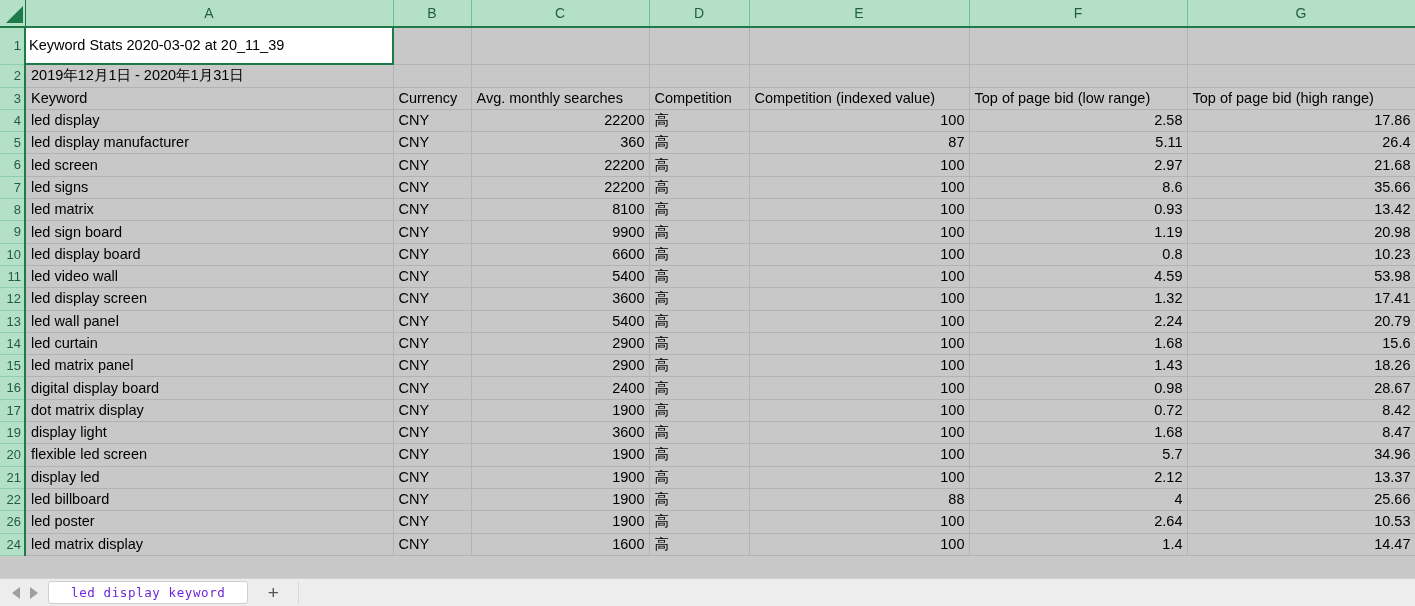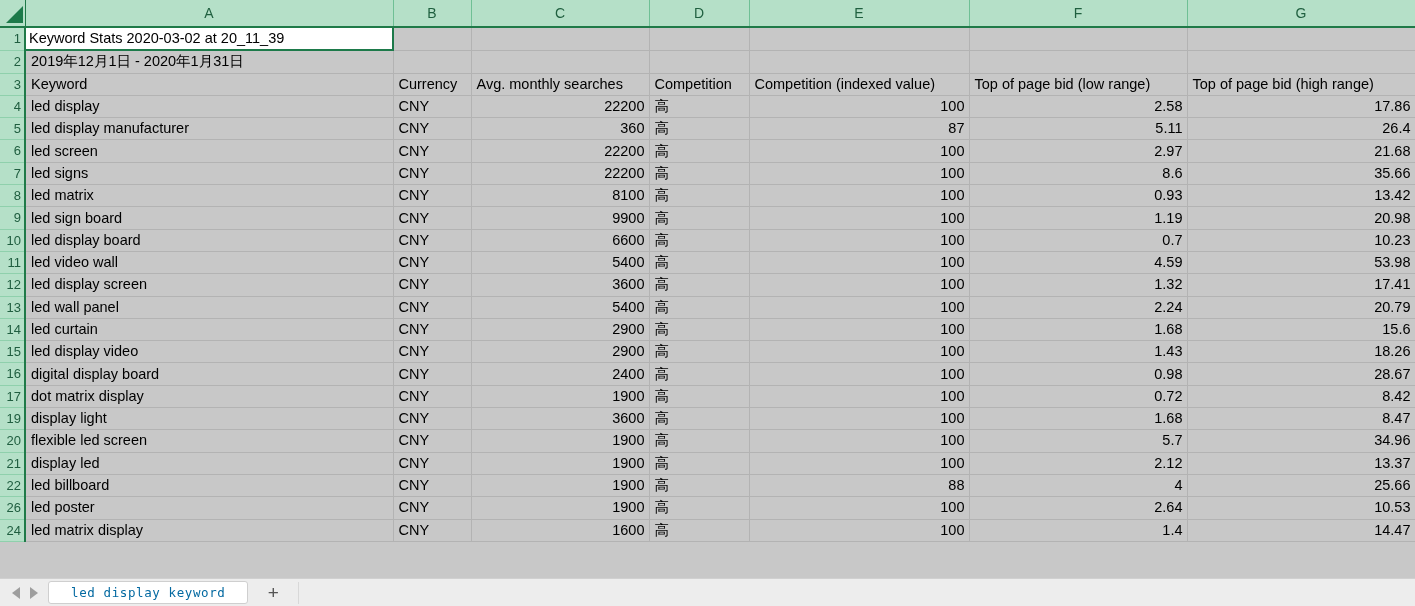--- a/index.html
+++ b/index.html
@@ -101,21 +101,21 @@
     font-size: 14.5px;
   }
   td.num { text-align: right; padding-right: 4px; }
   td.txt { text-align: left;  padding-left: 5px; }
   td.blank { }
 
   
   td.active {
     background: #ffffff;
     border: 2px solid #1d7a4a;
-    padding: 0 3px;
+    padding: 7px 3px;
   }
 
   
   td.spill { overflow: visible; position: relative; z-index: 2; }
 
   
   .sheetbar {
     position: absolute;
     left: 0;
     bottom: 0;
@@ -143,21 +143,21 @@
 
   .tab {
     background: #ffffff;
     border: 1px solid #cfcfcf;
     border-radius: 3px;
     height: 21px;
     line-height: 21px;
     padding: 0 22px;
     font-family: "DejaVu Sans Mono", "Liberation Mono", monospace;
     font-size: 12.5px;
-    color: #0369a1;
+    color: #6d28d9;
     letter-spacing: .6px;
     white-space: nowrap;
   }
   .addsheet {
     margin-left: 14px;
     width: 22px;
     text-align: center;
     color: #555555;
     font-size: 19px;
     line-height: 22px;
@@ -290,21 +290,21 @@
             <td class="cell num">1.19</td>
             <td class="cell num">20.98</td>
           </tr>
           <tr class="datarow">
             <td class="rowh">10</td>
             <td class="cell txt">led display board</td>
             <td class="cell txt">CNY</td>
             <td class="cell num">6600</td>
             <td class="cell txt">高</td>
             <td class="cell num">100</td>
-            <td class="cell num">0.7</td>
+            <td class="cell num">0.8</td>
             <td class="cell num">10.23</td>
           </tr>
           <tr class="datarow">
             <td class="rowh">11</td>
             <td class="cell txt">led video wall</td>
             <td class="cell txt">CNY</td>
             <td class="cell num">5400</td>
             <td class="cell txt">高</td>
             <td class="cell num">100</td>
             <td class="cell num">4.59</td>
@@ -335,21 +335,21 @@
             <td class="cell txt">led curtain</td>
             <td class="cell txt">CNY</td>
             <td class="cell num">2900</td>
             <td class="cell txt">高</td>
             <td class="cell num">100</td>
             <td class="cell num">1.68</td>
             <td class="cell num">15.6</td>
           </tr>
           <tr class="datarow">
             <td class="rowh">15</td>
-            <td class="cell txt">led display video</td>
+            <td class="cell txt">led matrix panel</td>
             <td class="cell txt">CNY</td>
             <td class="cell num">2900</td>
             <td class="cell txt">高</td>
             <td class="cell num">100</td>
             <td class="cell num">1.43</td>
             <td class="cell num">18.26</td>
           </tr>
           <tr class="datarow">
             <td class="rowh">16</td>
             <td class="cell txt">digital display board</td>

